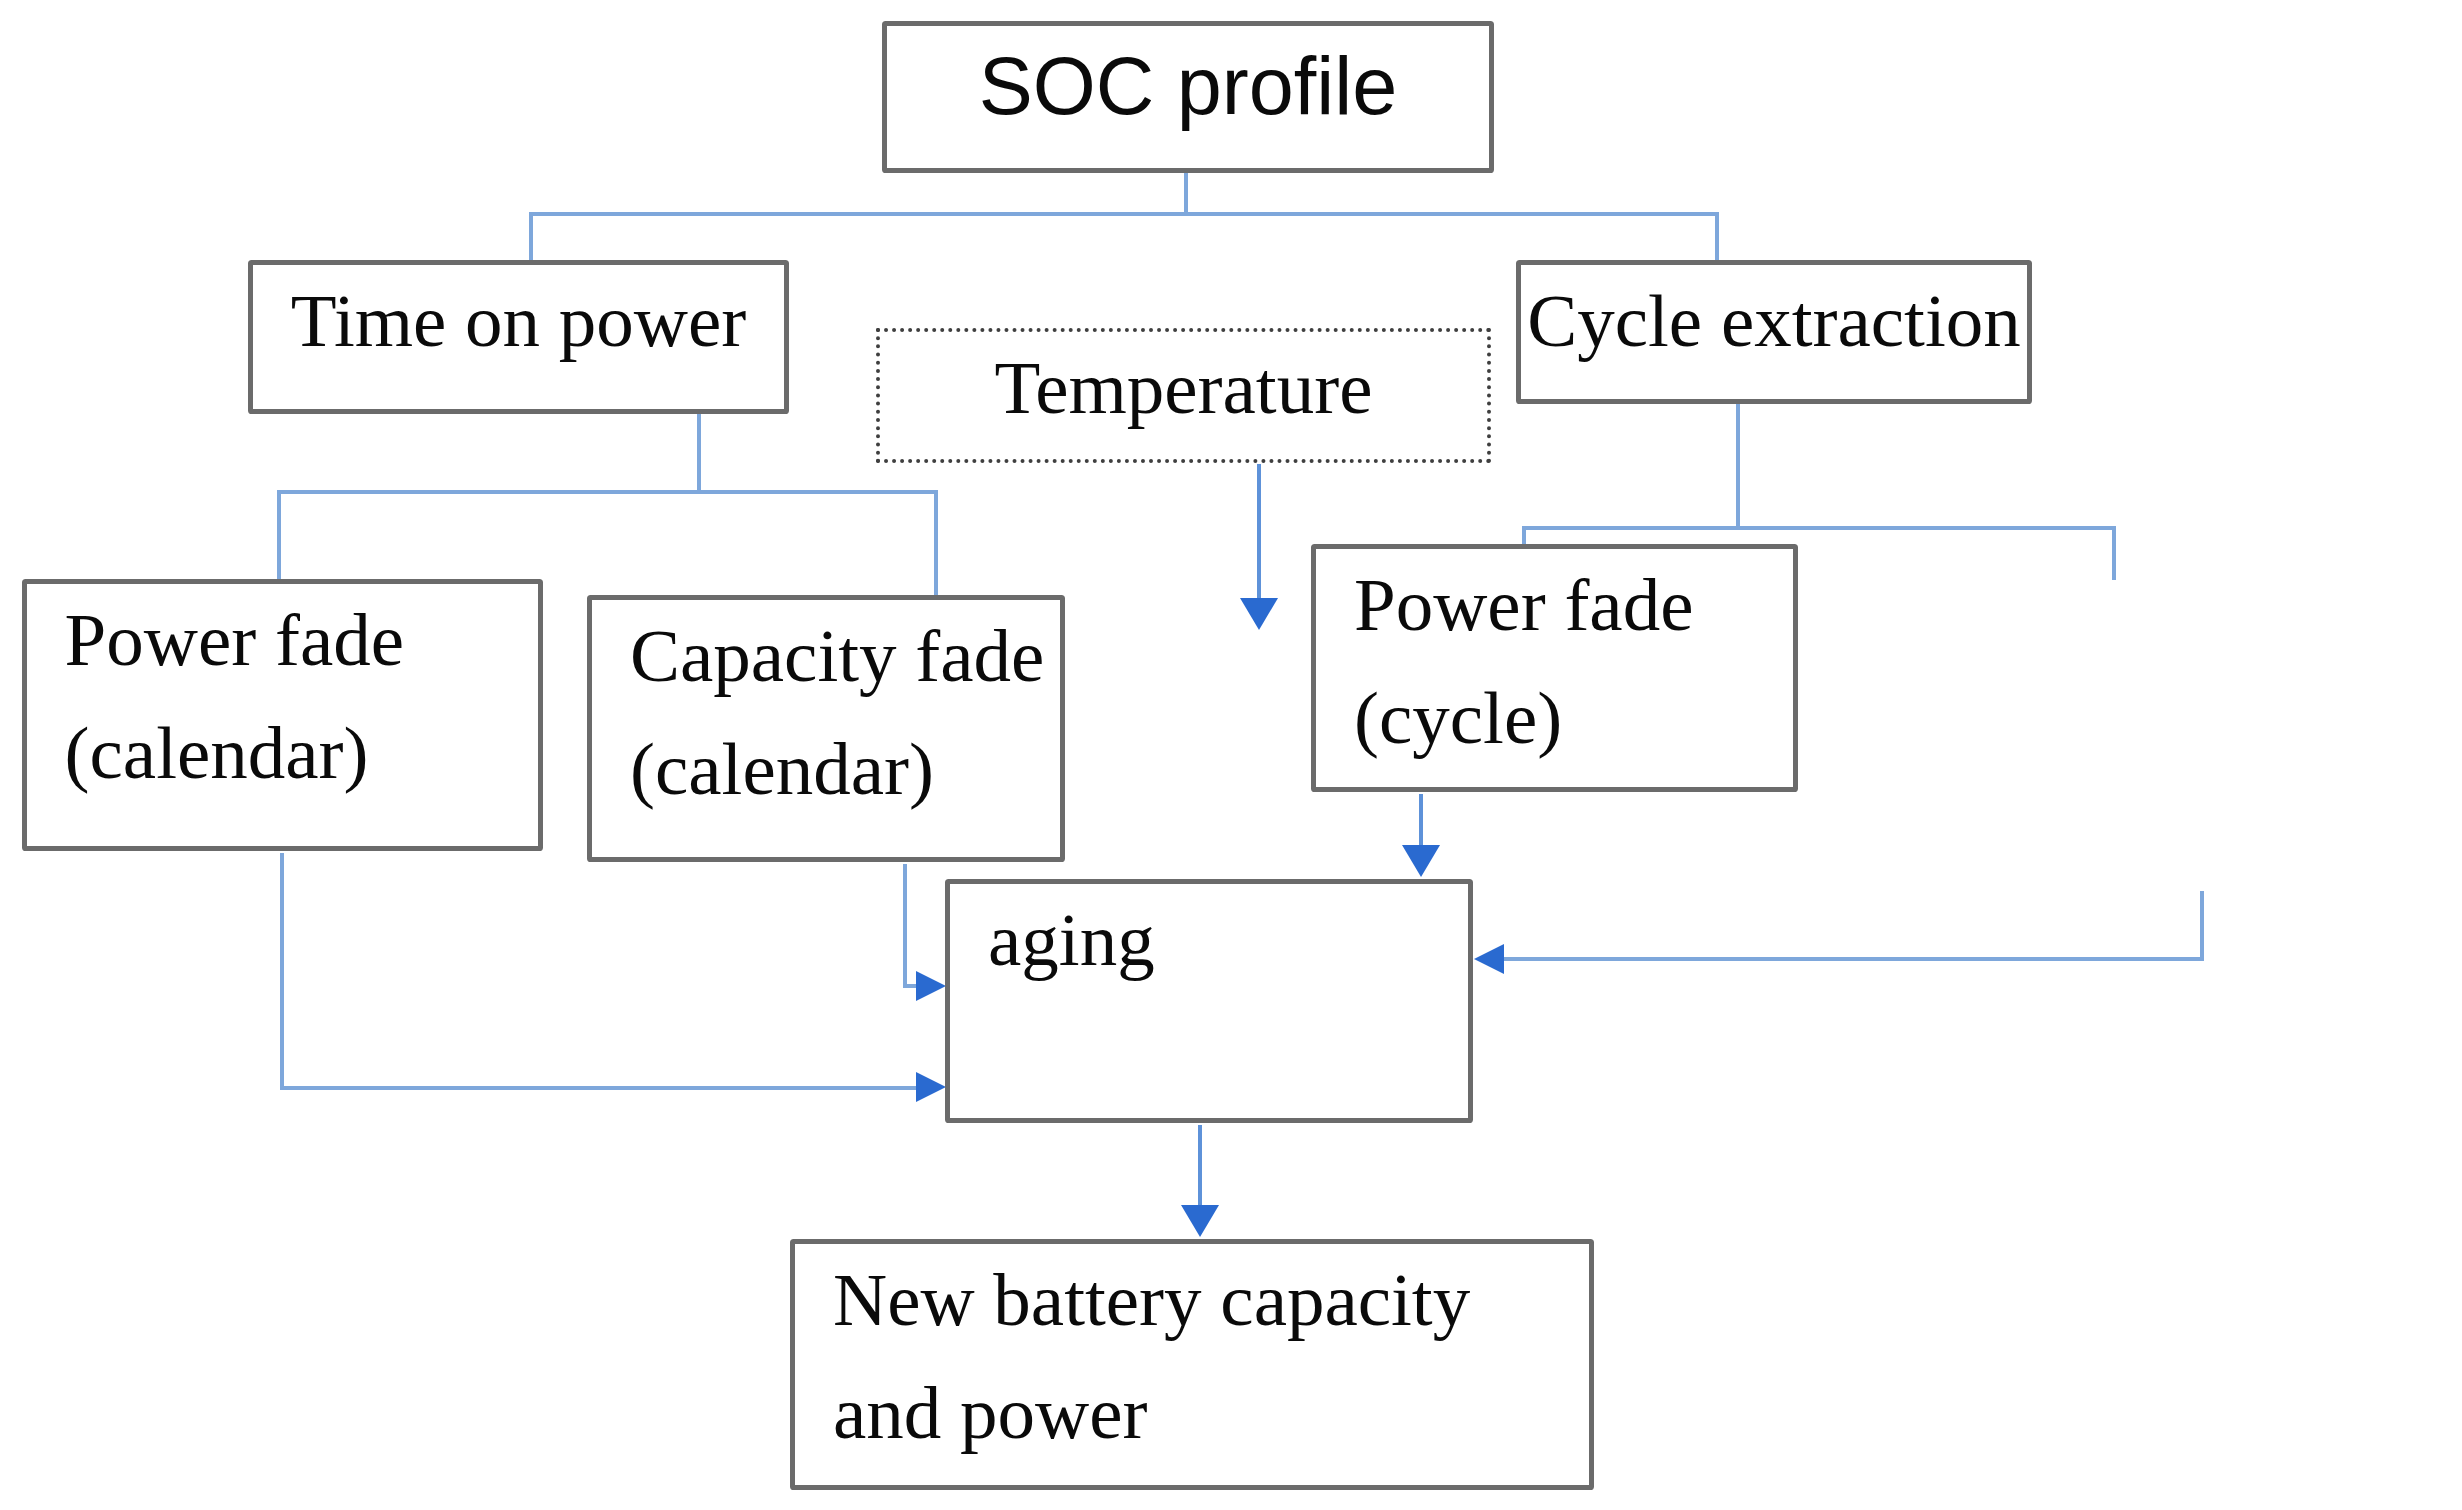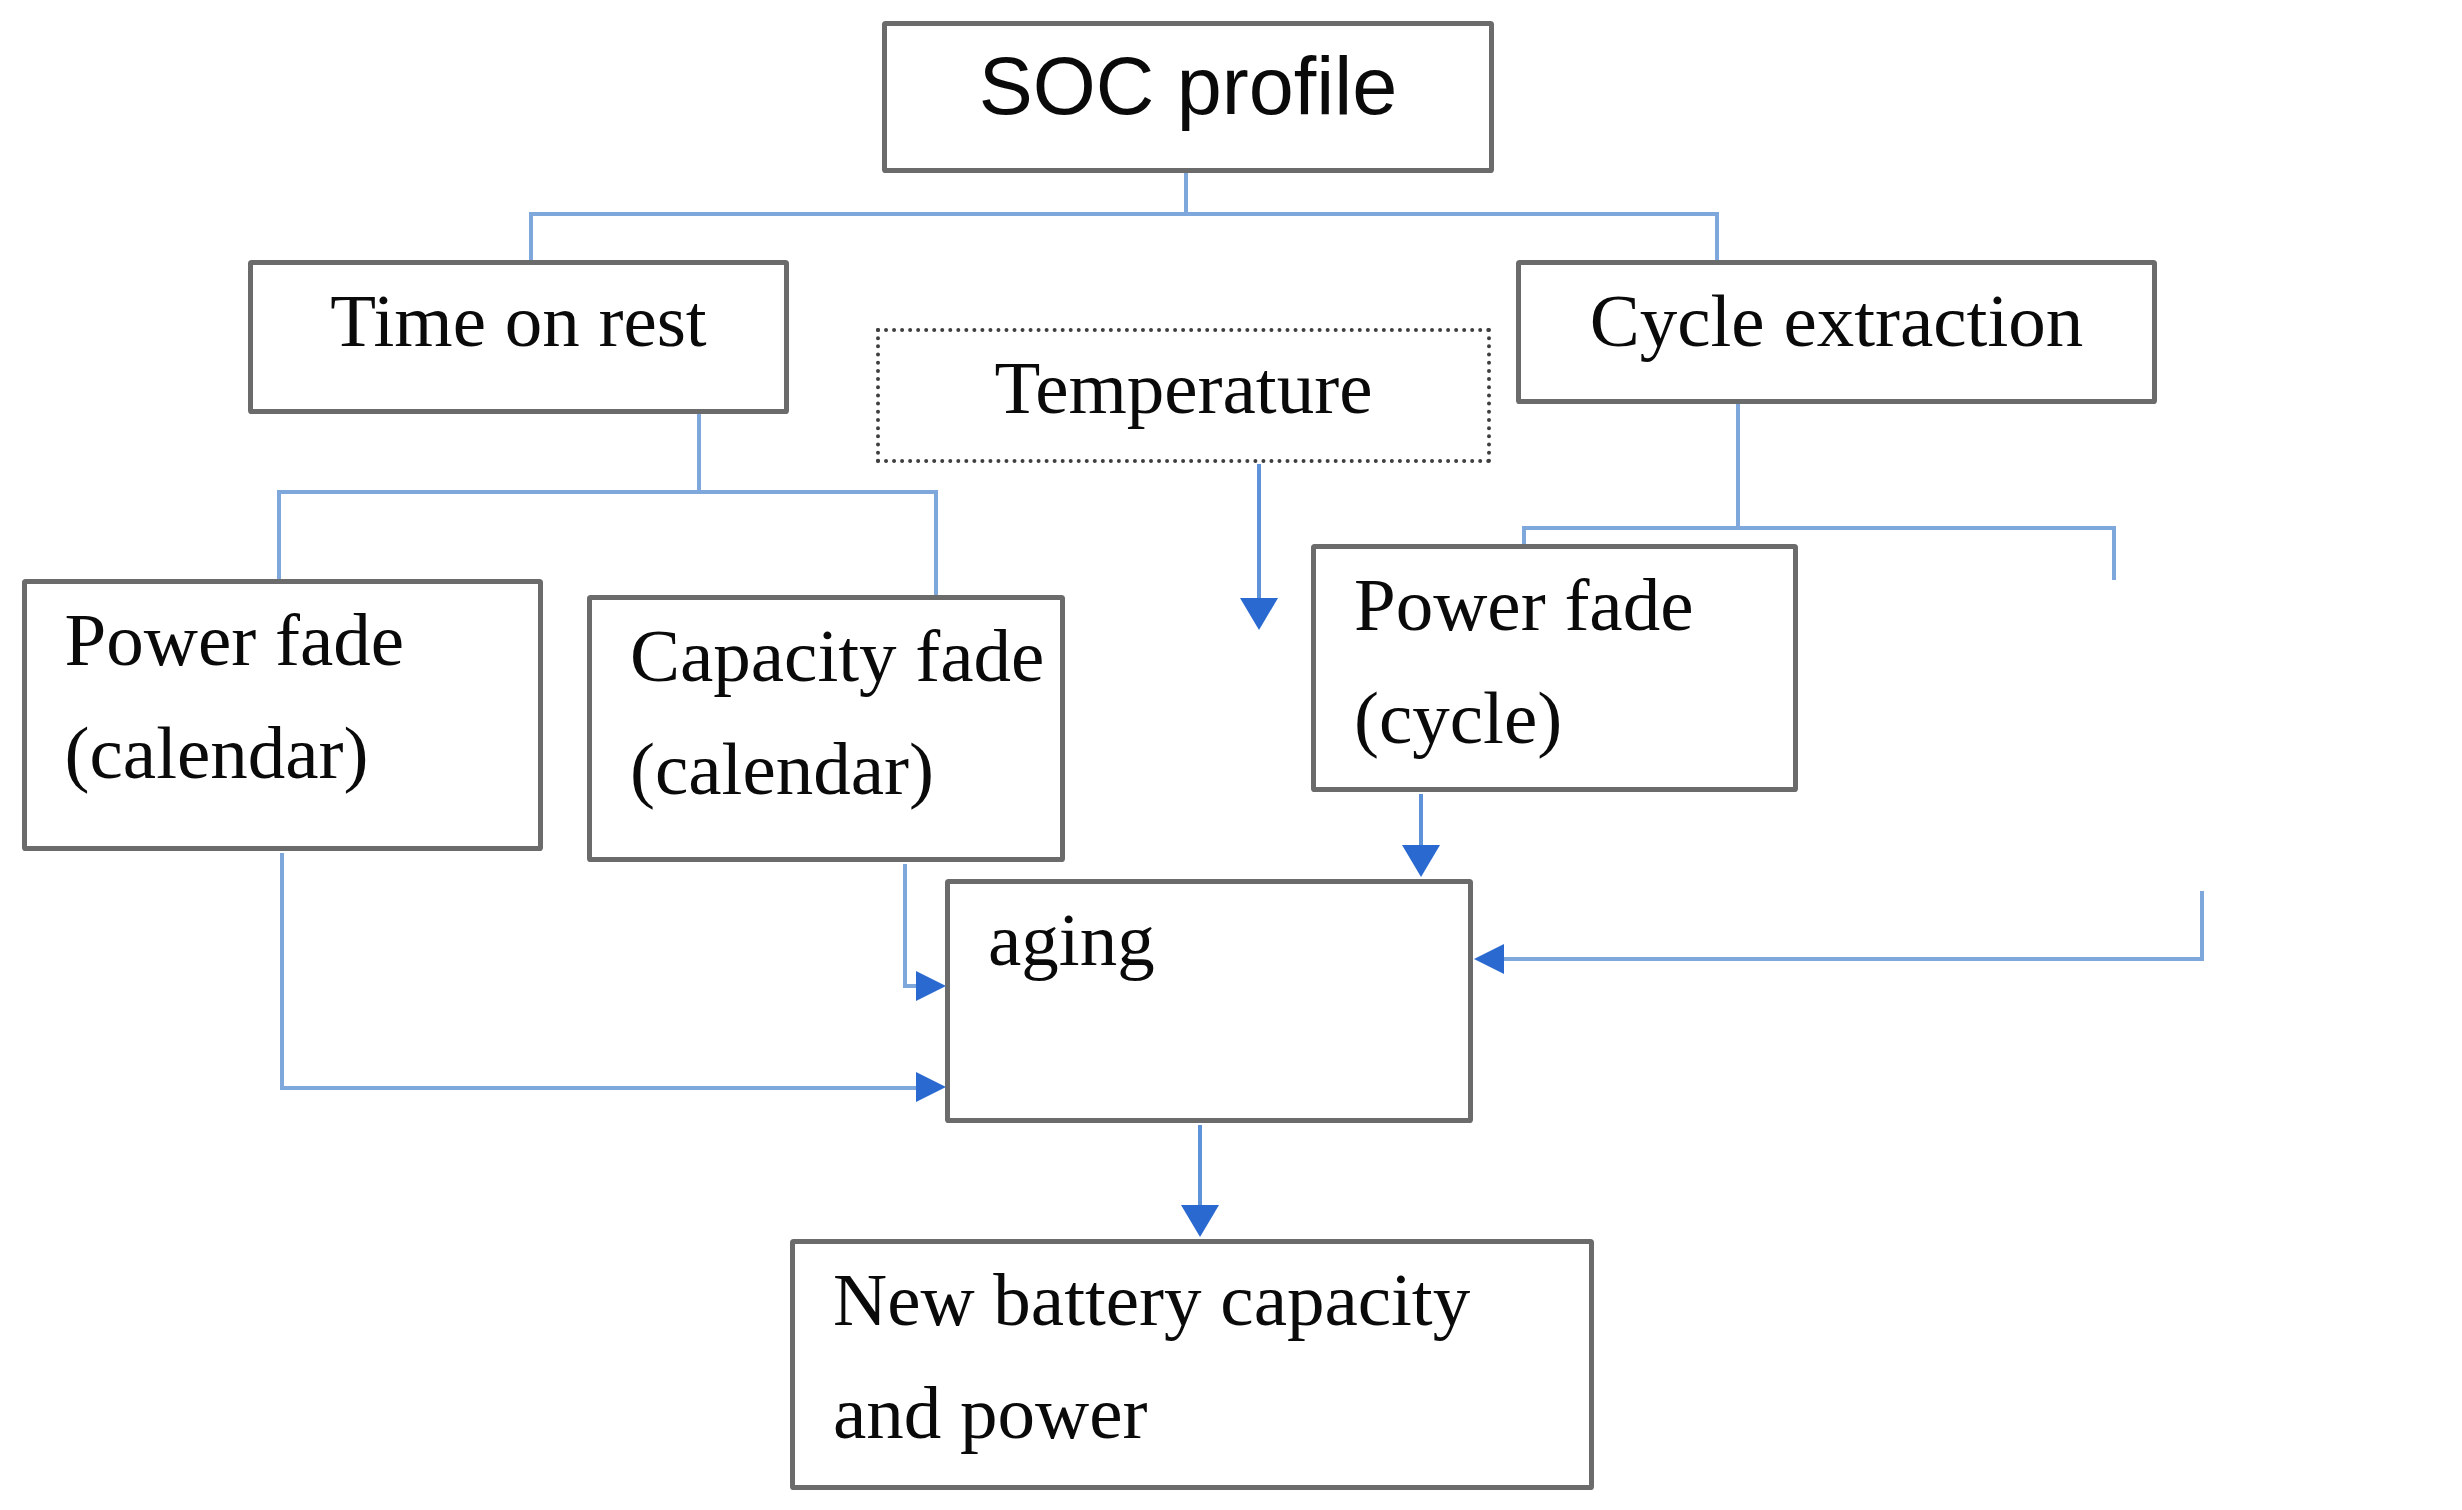--- a/index.html
+++ b/index.html
@@ -77,28 +77,28 @@
   <div class="ah ah-left" style="left:1474px; top:944px;"></div>
 
   <div class="ln shaft" style="left:1198px; top:1125px; width:3.6px; height:83px;"></div>
   <div class="ah ah-down" style="left:1181px; top:1205px;"></div>
 
   <div class="box sans center" style="left:882px; top:20.7px; width:612px; height:152px;">
     <span>SOC profile</span>
   </div>
 
   <div class="box center" style="left:248px; top:260px; width:541px; height:154px;">
-    <span>Time on rest</span>
+    <span>Time on power</span>
   </div>
 
   <div class="box dotted center" style="left:876px; top:328px; width:615px; height:135px;">
     <span>Temperature</span>
   </div>
 
-  <div class="box center" style="left:1516px; top:260px; width:641px; height:144px;">
+  <div class="box center" style="left:1516px; top:260px; width:516px; height:144px;">
     <span>Cycle extraction</span>
   </div>
 
   <div class="box leftpad" style="left:21.6px; top:579px; width:521px; height:272px;">
     <span>Power fade</span>
     <span>(calendar)</span>
   </div>
 
   <div class="box leftpad" style="left:587px; top:595px; width:478px; height:267px;">
     <span>Capacity fade</span>

